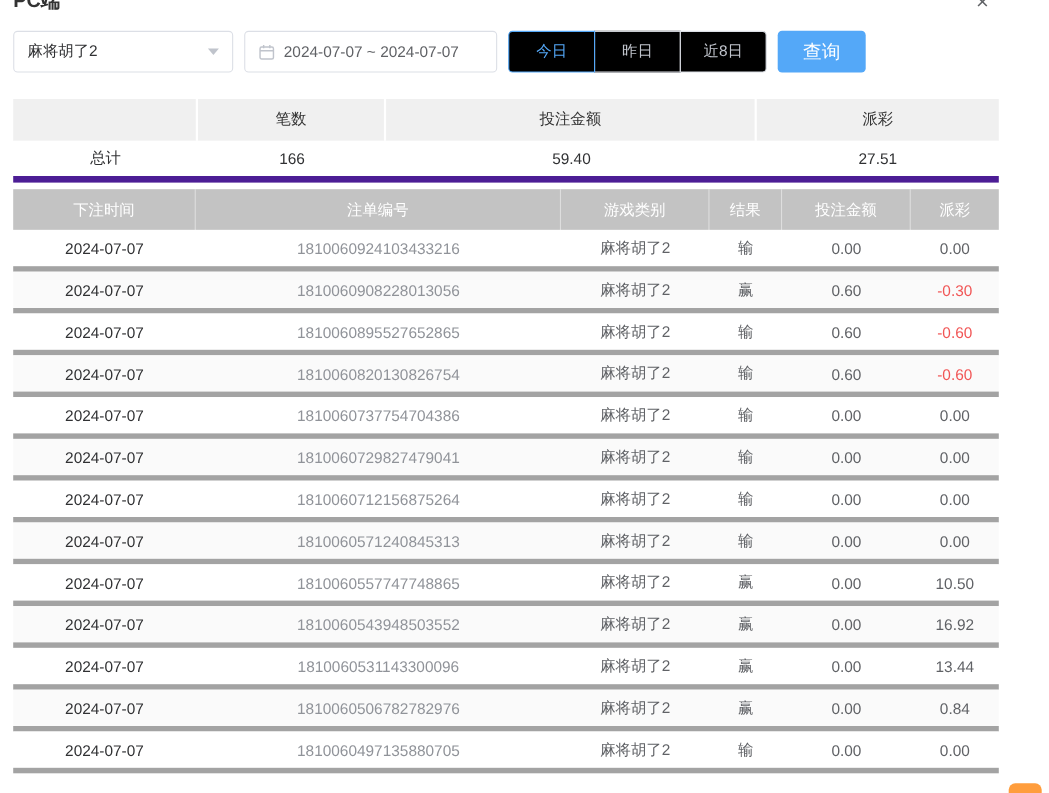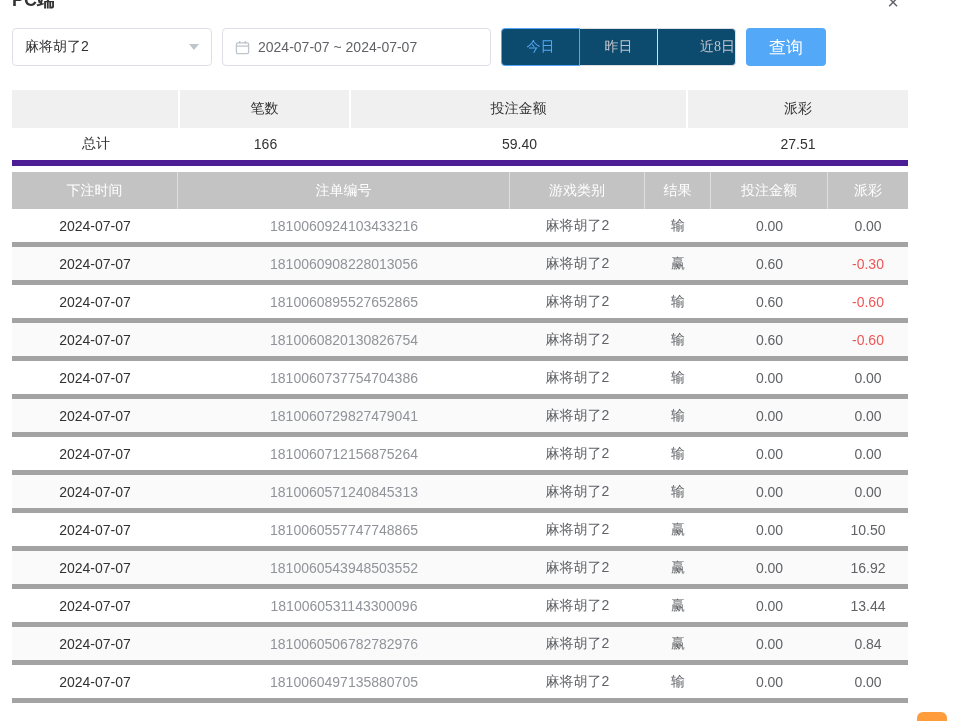--- a/index.html
+++ b/index.html
@@ -14,31 +14,31 @@
 
   
   .filter-bar { position:absolute; top:28px; left:12px; display:flex; align-items:center; }
   .select {
     width:200px; height:38px; border:1px solid #dcdfe6; border-radius:4px;
     display:flex; align-items:center; justify-content:space-between;
     padding:0 12px; font-size:14px; color:#303133; background:#fff; cursor:pointer;
   }
   .caret { width:0; height:0; border-left:5px solid transparent; border-right:5px solid transparent; border-top:6px solid #c0c4cc; }
   .date-input {
-    margin-left:10px; width:269px; height:38px; border:1px solid #dcdfe6; border-radius:4px;
+    margin-left:10px; width:230px; height:38px; border:1px solid #dcdfe6; border-radius:4px;
     display:flex; align-items:center; gap:8px; padding:0 12px; font-size:14px; color:#606266; background:#fff; cursor:pointer;
   }
   .cal-icon { display:flex; align-items:center; }
   .btn-group { margin-left:10px; display:flex; }
   .qbtn {
-    width:79px; height:38px; background:#0c4a6e; border:1px solid #dcdfe6; color:#c0c4cc;
-    font-size:14px; font-family:Liberation Serif, serif; cursor:pointer; margin-left:-1px; position:relative;
+    width:79px; height:38px; background:#000000; border:1px solid #dcdfe6; color:#c0c4cc;
+    font-size:14px; font-family:Liberation Sans, sans-serif; cursor:pointer; margin-left:-1px; position:relative;
   }
   .qbtn:first-child { margin-left:0; border-radius:4px 0 0 4px; }
-  .qbtn:last-child { border-radius:0 4px 4px 0;text-align:right; }
+  .qbtn:last-child { border-radius:0 4px 4px 0; }
   .qbtn.active { color:#54a8f8; border-color:#54a8f8; z-index:1; }
   .search-btn {
     margin-left:10px; width:80px; height:38px; background:#54a8f8; border:none; border-radius:4px;
     color:#fff; font-size:17px; font-family:inherit; cursor:pointer;
   }
 
   
   .summary { position:absolute; top:90px; left:12px; width:896px; font-size:14px; }
   .summary .srow { display:grid; grid-template-columns:168px 171px 337px 220px; height:38px; }
   .summary .shead { background:#f0f0f0; color:#333; }

